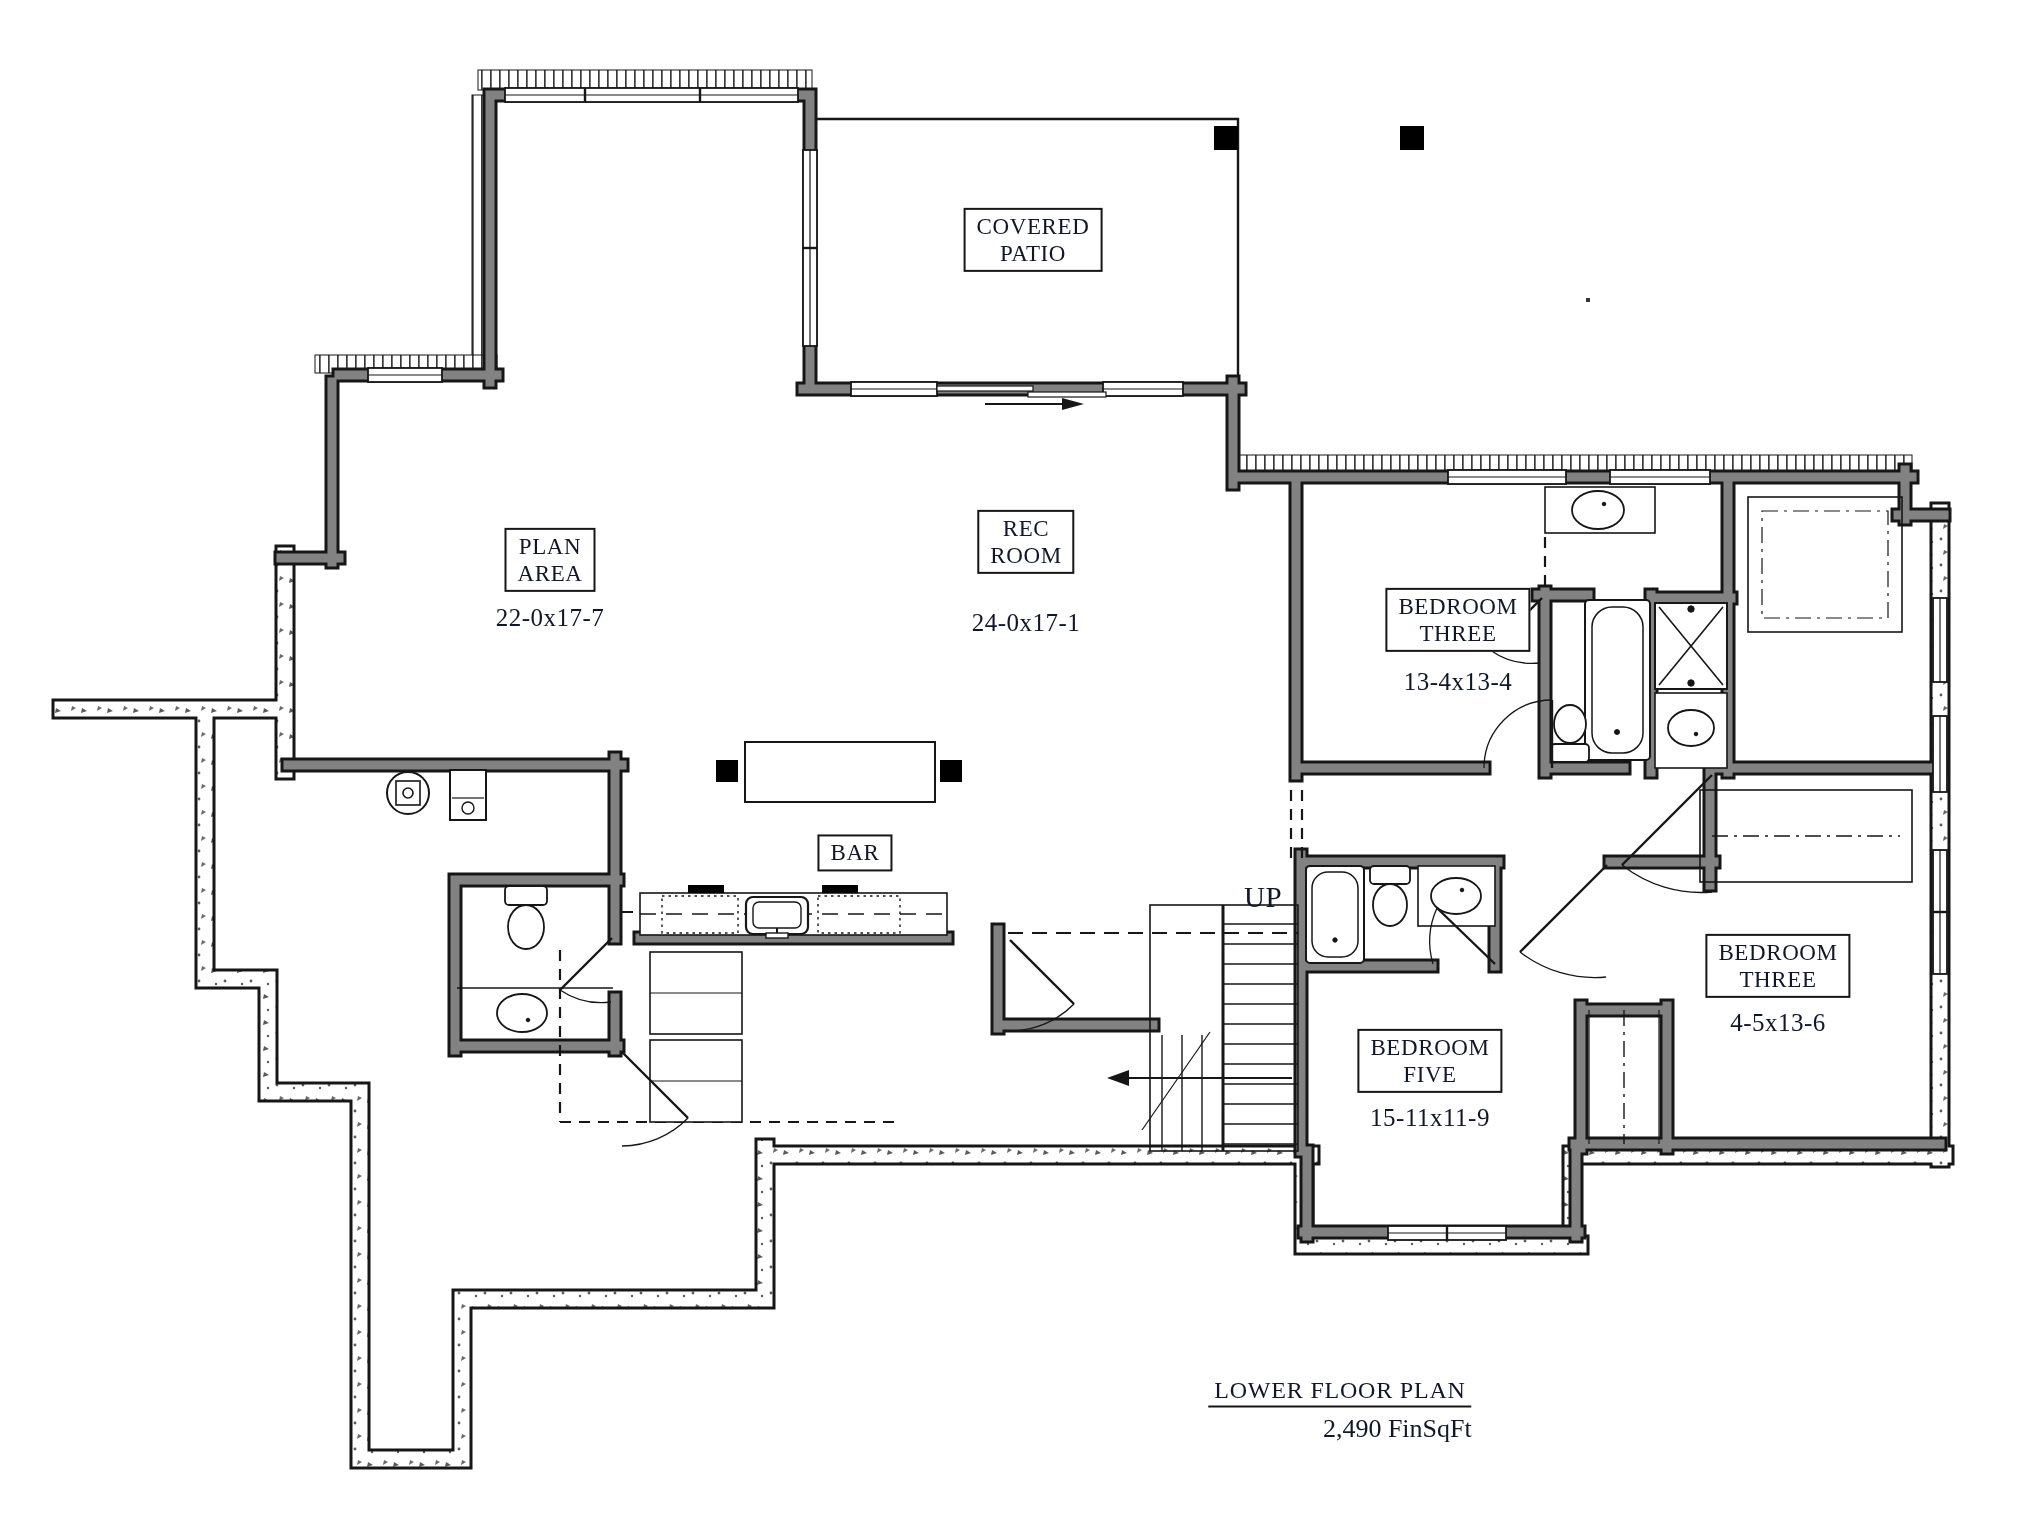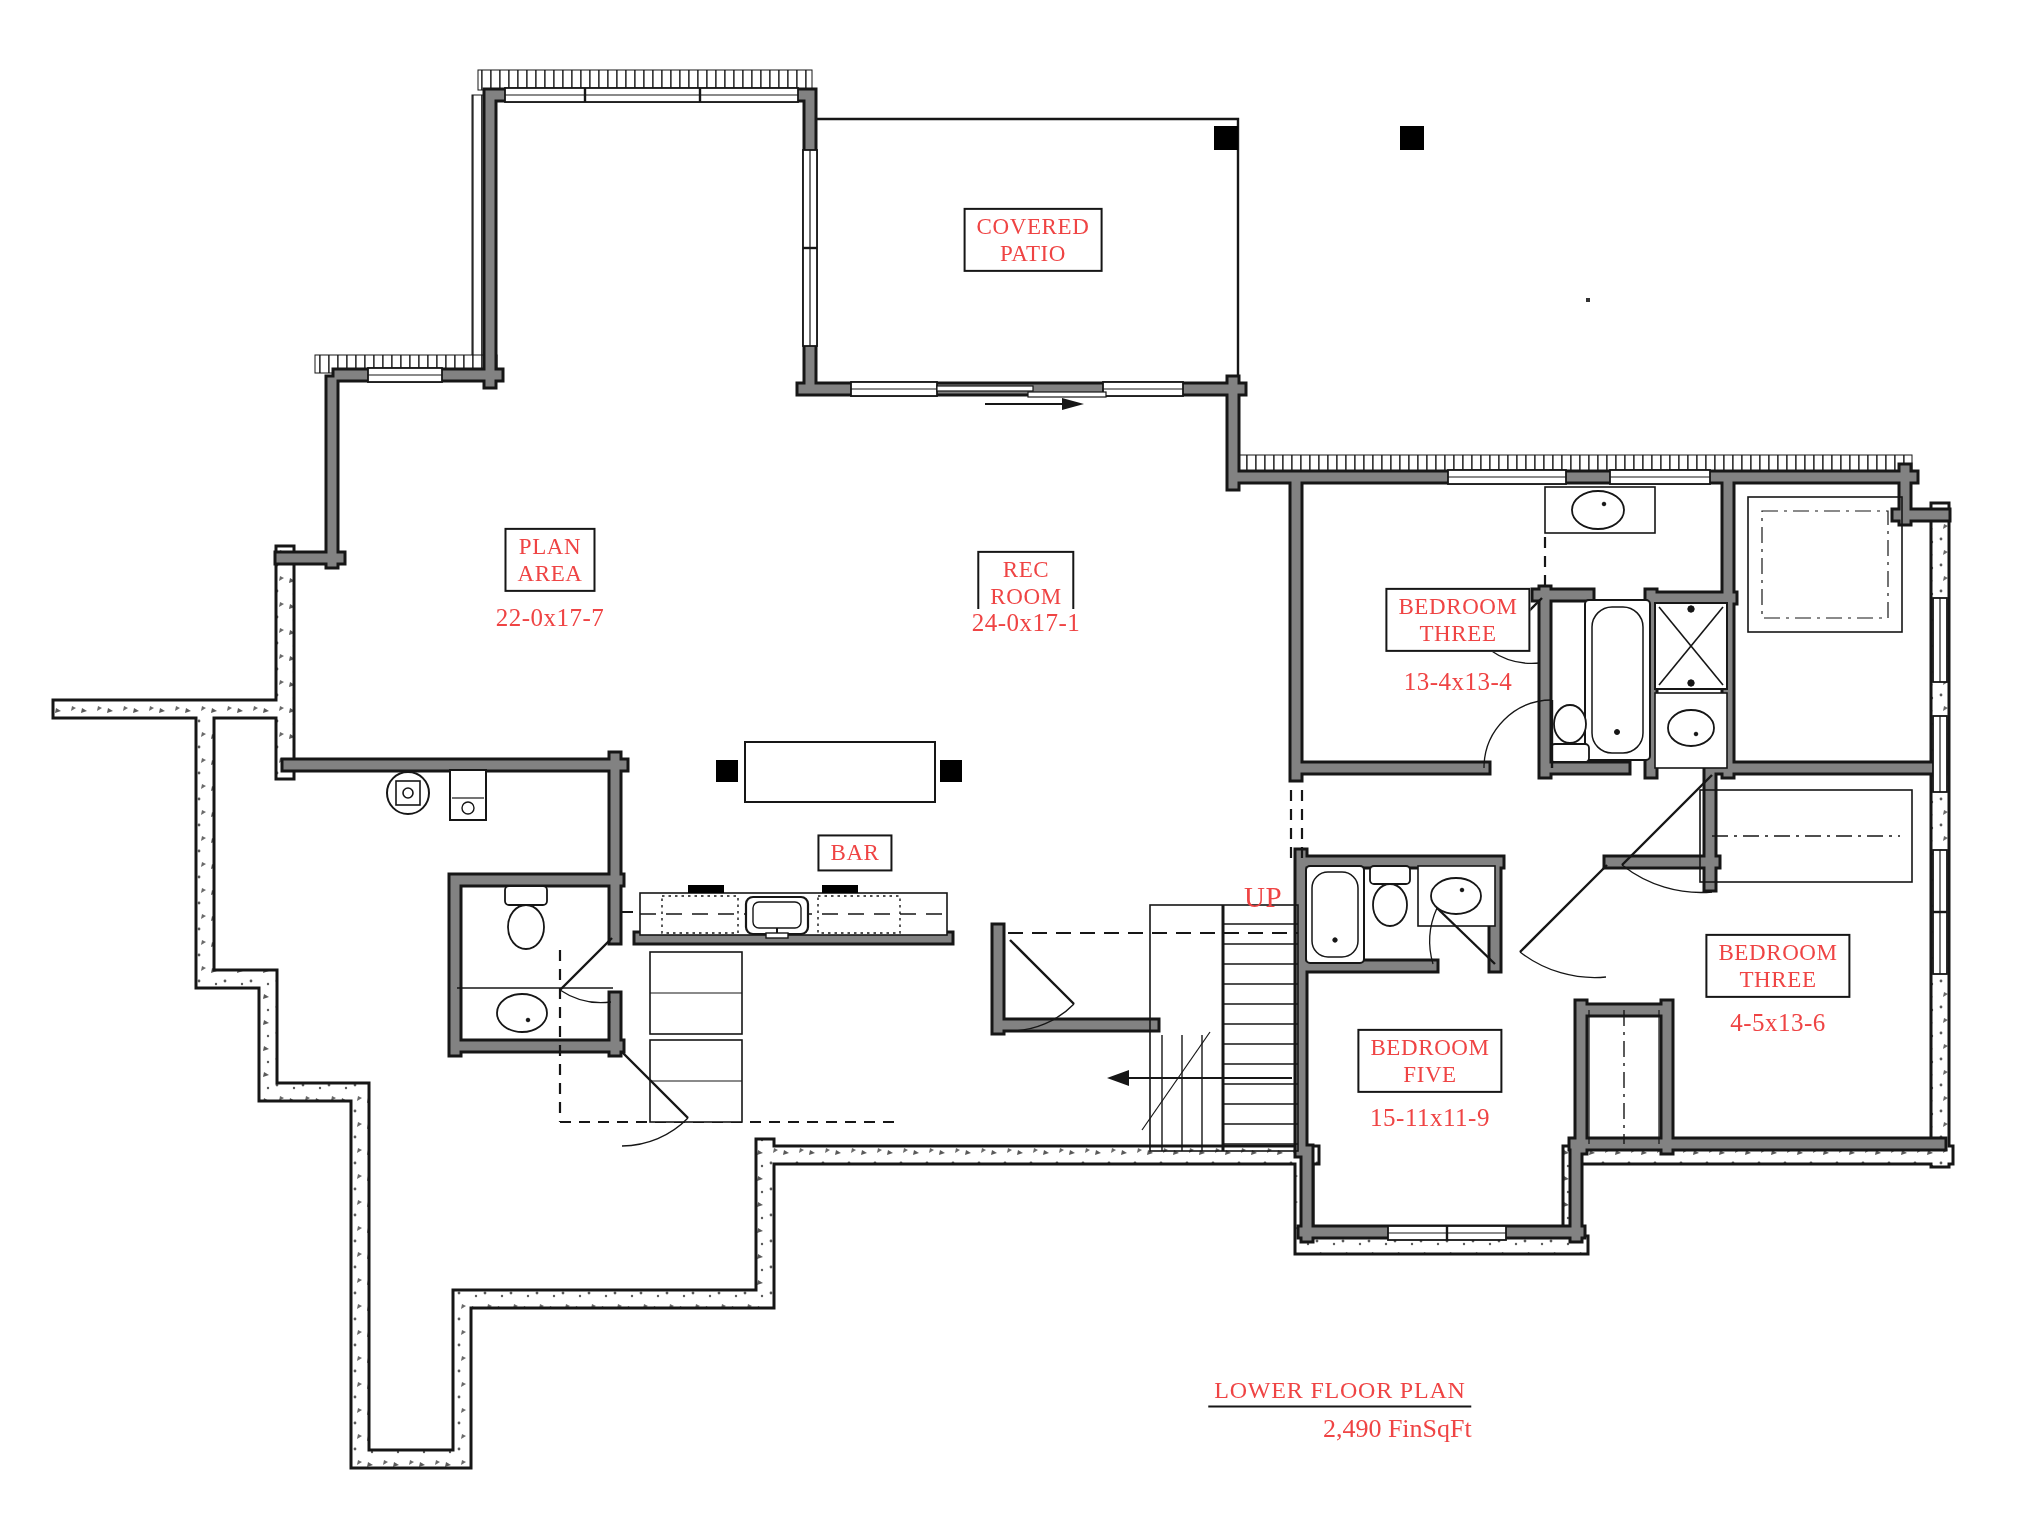--- a/index.html
+++ b/index.html
@@ -1,18 +1,18 @@
 <!DOCTYPE html>
 <html><head>
 <meta charset="utf-8">
 <style>
   html,body{margin:0;padding:0;background:#e8e8e8;}
   #plan-canvas{
     position:relative;width:2023px;height:1517px;background:#ffffff;
-    font-family:"Liberation Serif",serif;color:#ef4444;overflow:hidden;
+    font-family:"Liberation Serif",serif;color:#0f172a;overflow:hidden;
   }
   #plan-canvas svg{position:absolute;left:0;top:0;}
   .lbl{
     position:absolute;transform:translate(-50%,-50%);
     background:#fff;border:2px solid #161616;padding:3px 11px;
     text-align:center;font-size:23px;line-height:1.18;letter-spacing:.6px;
     white-space:nowrap;z-index:5;
   }
   .dim{
     position:absolute;transform:translate(-50%,-50%);
@@ -373,21 +373,21 @@
   <div>COVERED</div>
   <div>PATIO</div>
 </div>
 
 <div class="lbl" style="left:550px;top:560px">
   <div>PLAN</div>
   <div>AREA</div>
 </div>
 <div class="dim" style="left:550px;top:618px">22-0x17-7</div>
 
-<div class="lbl" style="left:1026px;top:583px">
+<div class="lbl" style="left:1026px;top:542px">
   <div>REC</div>
   <div>ROOM</div>
 </div>
 <div class="dim" style="left:1026px;top:623px">24-0x17-1</div>
 
 <div class="lbl" style="left:1458px;top:620px">
   <div>BEDROOM</div>
   <div>THREE</div>
 </div>
 <div class="dim" style="left:1458px;top:682px">13-4x13-4</div>

